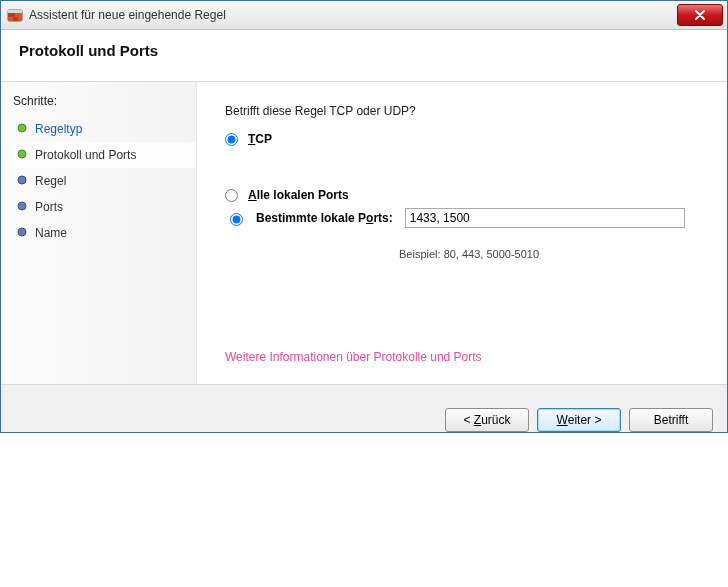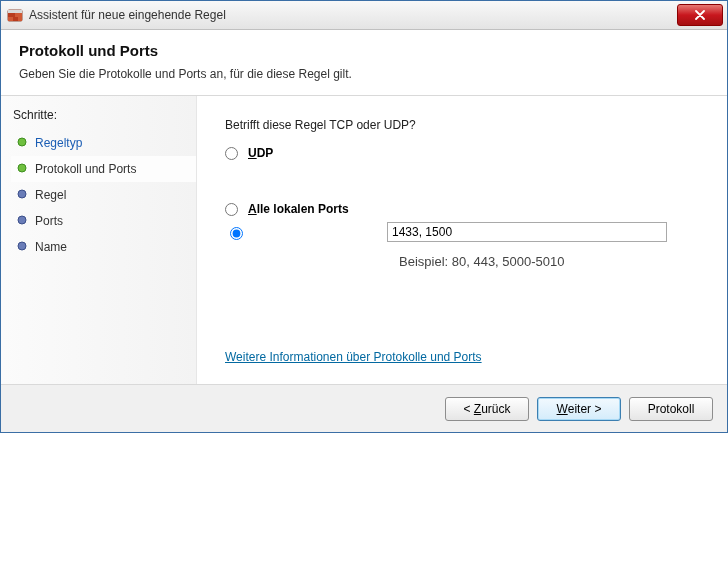--- a/index.html
+++ b/index.html
@@ -25,23 +25,23 @@
 .radio-row{display:flex;align-items:center;gap:10px;margin:6px 0 6px 0}
 .radio-row input{margin:0}
 .radio-row label{font-size:12px}
 .bold{font-weight:bold}
 .under{text-decoration:underline}
 .spacer{height:30px}
 .ports-row{display:flex;align-items:center;gap:12px;margin:6px 0}
 .ports-row .radio-side{display:flex;align-items:center;gap:10px;min-width:150px}
 .ports-input{flex:1}
 .ports-input input{width:280px;height:20px;font-size:12px;padding:2px 4px;border:1px solid #a9a9a9;box-sizing:border-box}
-.example{font-size:13px;color:#444;margin-left:174px;margin-top:12px}
-.link{color:#0369a1;text-decoration:underline;cursor:pointer;position:absolute;bottom:20px;left:28px;font-size:12px}
-.footer{height:48px;border-top:1px solid #d9d9d9;background:#f0f0f0;display:flex;align-items:center;justify-content:flex-end;gap:8px;padding:0 14px;box-sizing:border-box}
+.example{font-size:11px;color:#444;margin-left:174px;margin-top:20px}
+.link{color:#ec4899;cursor:pointer;position:absolute;bottom:20px;left:28px;font-size:12px}
+.footer{height:48px;border-top:1px solid #d9d9d9;background:#f0f0f0;display:flex;align-items:flex-end;justify-content:flex-end;gap:8px;padding:0 14px;box-sizing:border-box}
 .btn{min-width:84px;height:24px;font-size:12px;border:1px solid #8d8d8d;border-radius:3px;background:linear-gradient(to bottom,#fefefe,#e6e6e6);cursor:pointer;padding:0 12px}
 .btn.primary{border:1px solid #3c7fb1;box-shadow:0 0 0 1px #a7d9f5 inset;background:linear-gradient(to bottom,#f2f9fe,#d4ecfb)}
 .u{text-decoration:underline}
 </style>
 </head>
 <body>
 
 <div class="window">
 
   <div class="titlebar">
@@ -59,21 +59,20 @@
     <span class="title">Assistent für neue eingehende Regel</span>
     <div class="closebtn">
       <svg viewBox="0 0 10 10">
           <path d="M1 1 L9 9 M9 1 L1 9" stroke="#fff" stroke-width="1.8" stroke-linecap="round"></path>
         </svg>
     </div>
   </div>
 
   <div class="header">
     <h1>Protokoll und Ports</h1>
-    <p>Geben Sie die Protokolle und Ports an, für die diese Regel gilt.</p>
   </div>
 
   <div class="body">
 
     <div class="sidebar">
       <div class="steps-label">Schritte:</div>
 
       <div class="step completed">
         <span class="bullet"><svg viewBox="0 0 10 10">
               <circle cx="5" cy="5" r="4" fill="#6fbf3f" stroke="#3f8f1f"></circle>
@@ -104,46 +103,47 @@
             </svg></span>
         <span class="label">Name</span>
       </div>
     </div>
 
     <div class="main">
 
       <div class="question">Betrifft diese Regel TCP oder UDP?</div>
 
       <div class="radio-row">
-        <input type="radio" name="proto" style="">
-        <label class="bold"><span class="under">U</span><span>DP</span></label>
+        <input type="radio" name="proto" checked="" style="">
+        <label class="bold"><span class="under">T</span><span>CP</span></label>
       </div>
 
       <div class="spacer"></div>
 
 
       <div class="radio-row">
         <input type="radio" name="ports" style="">
         <label class="bold"><span class="under">A</span><span>lle lokalen Ports</span></label>
       </div>
 
       <div class="ports-row">
         <div class="radio-side">
           <input type="radio" name="ports" checked="" style="">
+          <label class="bold"><span>Bestimmte lokale P</span><span class="under">o</span><span>rts:</span></label>
         </div>
         <div class="ports-input">
           <input type="text" value="1433, 1500" style="">
         </div>
       </div>
       <div class="example">Beispiel: 80, 443, 5000-5010</div>
 
       <a class="link">Weitere Informationen über Protokolle und Ports</a>
     </div>
 
   </div>
 
   <div class="footer">
     <button class="btn"><span>&lt; </span><span class="u">Z</span><span>urück</span></button>
     <button class="btn primary"><span class="u">W</span><span>eiter &gt;</span></button>
-    <button class="btn">Protokoll</button>
+    <button class="btn">Betrifft</button>
   </div>
 
 </div>
 
 </body></html>

